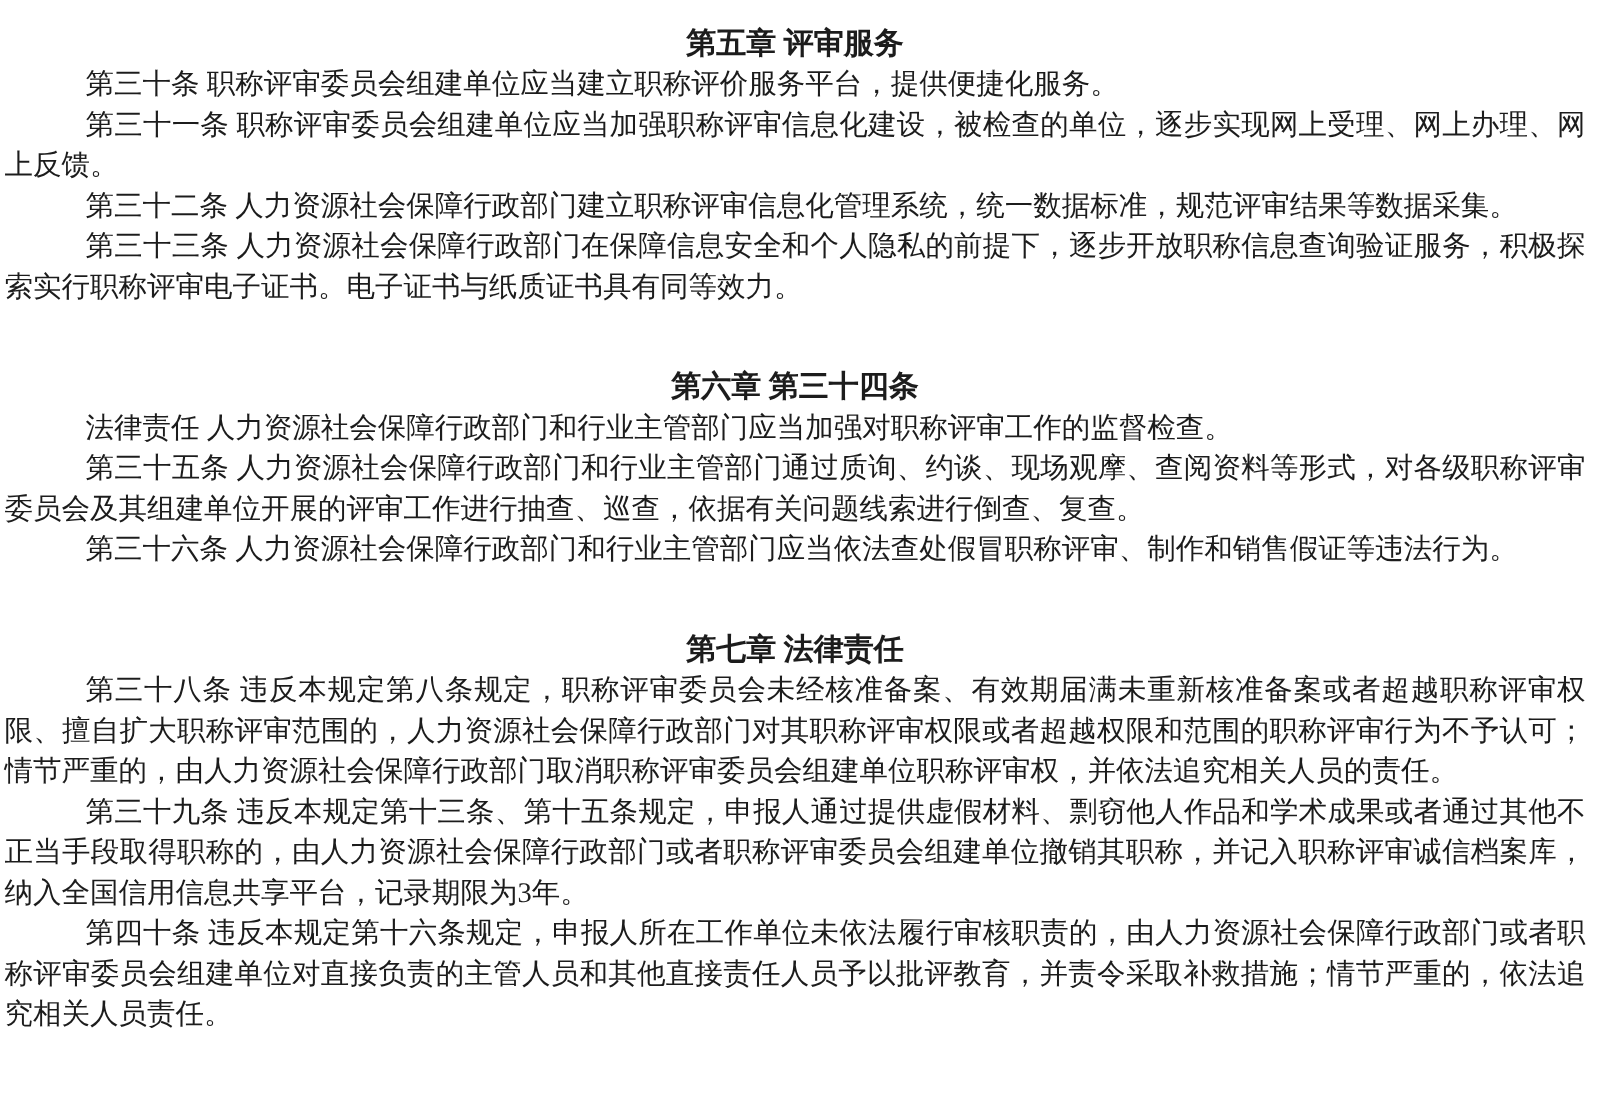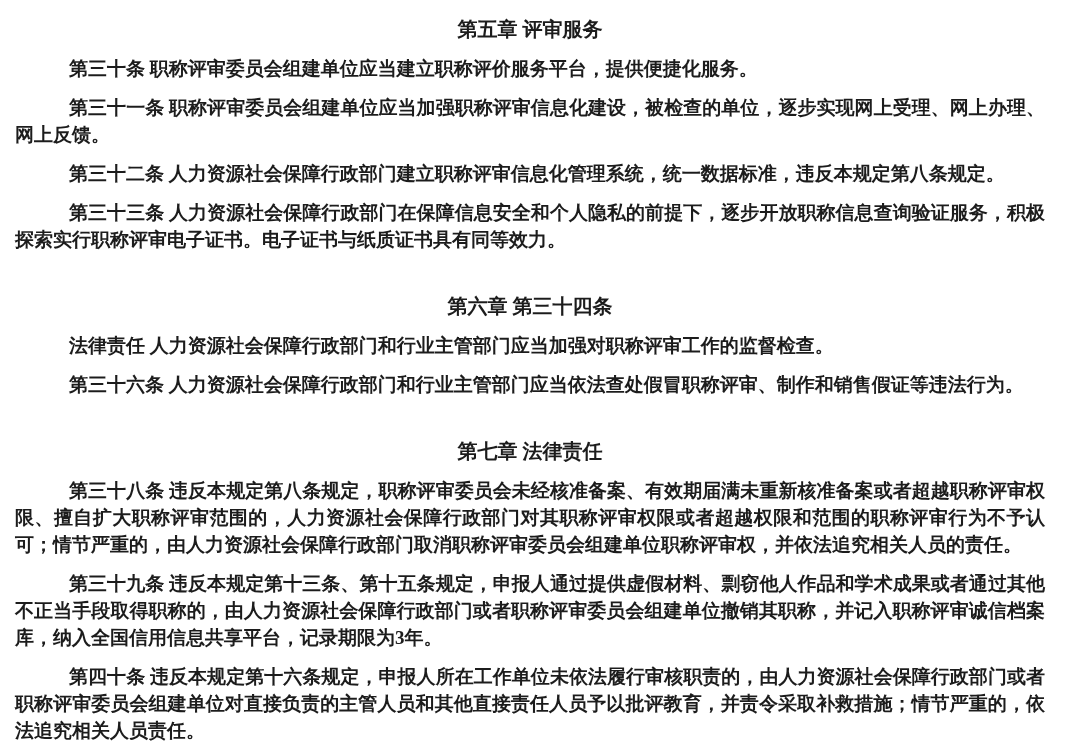--- a/index.html
+++ b/index.html
@@ -29,45 +29,45 @@
   h2.chapter-heading {
     margin: 0;
     padding: 0;
     text-align: center;
     font-weight: bold;
     font-size: 20px;
     line-height: 27px;
     color: #1c1c1c;
   }
   p.article {
-    margin: 12px;
+    margin: 0;
     padding: 0;
     text-indent: 54px;
     text-align: justify;
     text-justify: inter-character;
     letter-spacing: 0;
     word-break: break-all;
-    font-weight: bold;
   }
 </style>
 </head>
 <body>
 
 <main class="page">
   <article id="doc-root">
       <section class="chapter">
         <h2 class="chapter-heading">第五章 评审服务</h2>
         <p class="article">第三十条 职称评审委员会组建单位应当建立职称评价服务平台，提供便捷化服务。</p>
         <p class="article">第三十一条 职称评审委员会组建单位应当加强职称评审信息化建设，被检查的单位，逐步实现网上受理、网上办理、网上反馈。</p>
-        <p class="article">第三十二条 人力资源社会保障行政部门建立职称评审信息化管理系统，统一数据标准，违反本规定第八条规定。</p>
+        <p class="article">第三十二条 人力资源社会保障行政部门建立职称评审信息化管理系统，统一数据标准，规范评审结果等数据采集。</p>
         <p class="article">第三十三条 人力资源社会保障行政部门在保障信息安全和个人隐私的前提下，逐步开放职称信息查询验证服务，积极探索实行职称评审电子证书。电子证书与纸质证书具有同等效力。</p>
       </section>
       <section class="chapter">
         <h2 class="chapter-heading">第六章 第三十四条</h2>
         <p class="article">法律责任 人力资源社会保障行政部门和行业主管部门应当加强对职称评审工作的监督检查。</p>
+        <p class="article">第三十五条 人力资源社会保障行政部门和行业主管部门通过质询、约谈、现场观摩、查阅资料等形式，对各级职称评审委员会及其组建单位开展的评审工作进行抽查、巡查，依据有关问题线索进行倒查、复查。</p>
         <p class="article">第三十六条 人力资源社会保障行政部门和行业主管部门应当依法查处假冒职称评审、制作和销售假证等违法行为。</p>
       </section>
       <section class="chapter">
         <h2 class="chapter-heading">第七章 法律责任</h2>
         <p class="article">第三十八条 违反本规定第八条规定，职称评审委员会未经核准备案、有效期届满未重新核准备案或者超越职称评审权限、擅自扩大职称评审范围的，人力资源社会保障行政部门对其职称评审权限或者超越权限和范围的职称评审行为不予认可；情节严重的，由人力资源社会保障行政部门取消职称评审委员会组建单位职称评审权，并依法追究相关人员的责任。</p>
         <p class="article">第三十九条 违反本规定第十三条、第十五条规定，申报人通过提供虚假材料、剽窃他人作品和学术成果或者通过其他不正当手段取得职称的，由人力资源社会保障行政部门或者职称评审委员会组建单位撤销其职称，并记入职称评审诚信档案库，纳入全国信用信息共享平台，记录期限为3年。</p>
         <p class="article">第四十条 违反本规定第十六条规定，申报人所在工作单位未依法履行审核职责的，由人力资源社会保障行政部门或者职称评审委员会组建单位对直接负责的主管人员和其他直接责任人员予以批评教育，并责令采取补救措施；情节严重的，依法追究相关人员责任。</p>
       </section>
     </article>
 </main>

